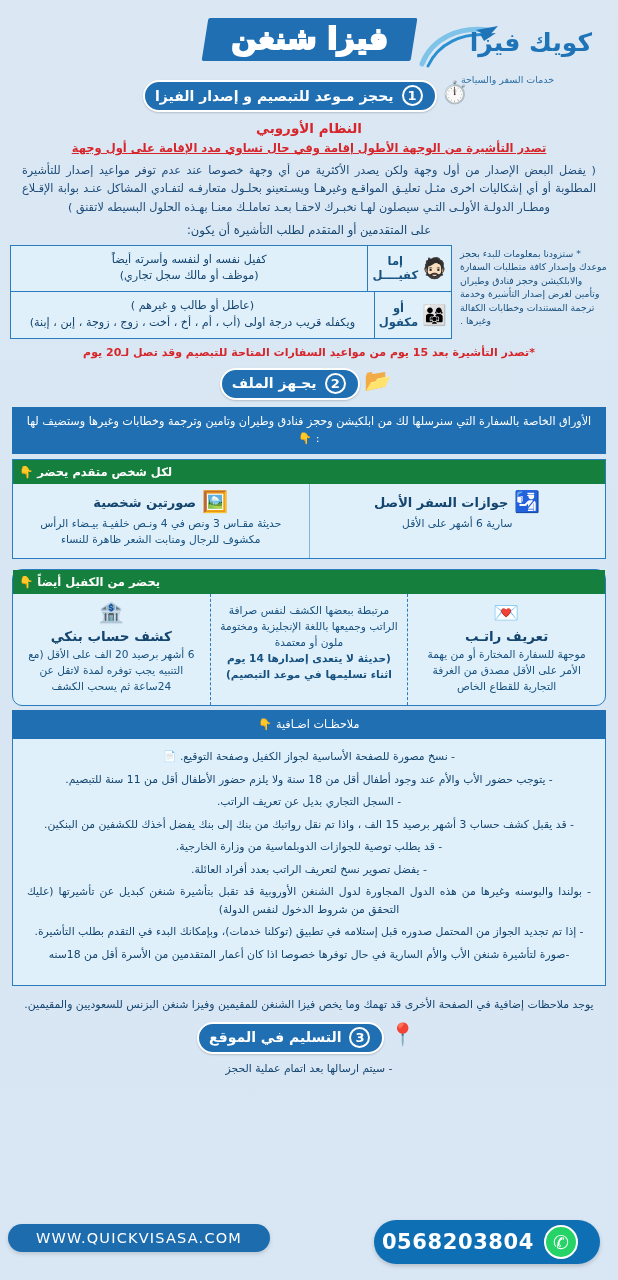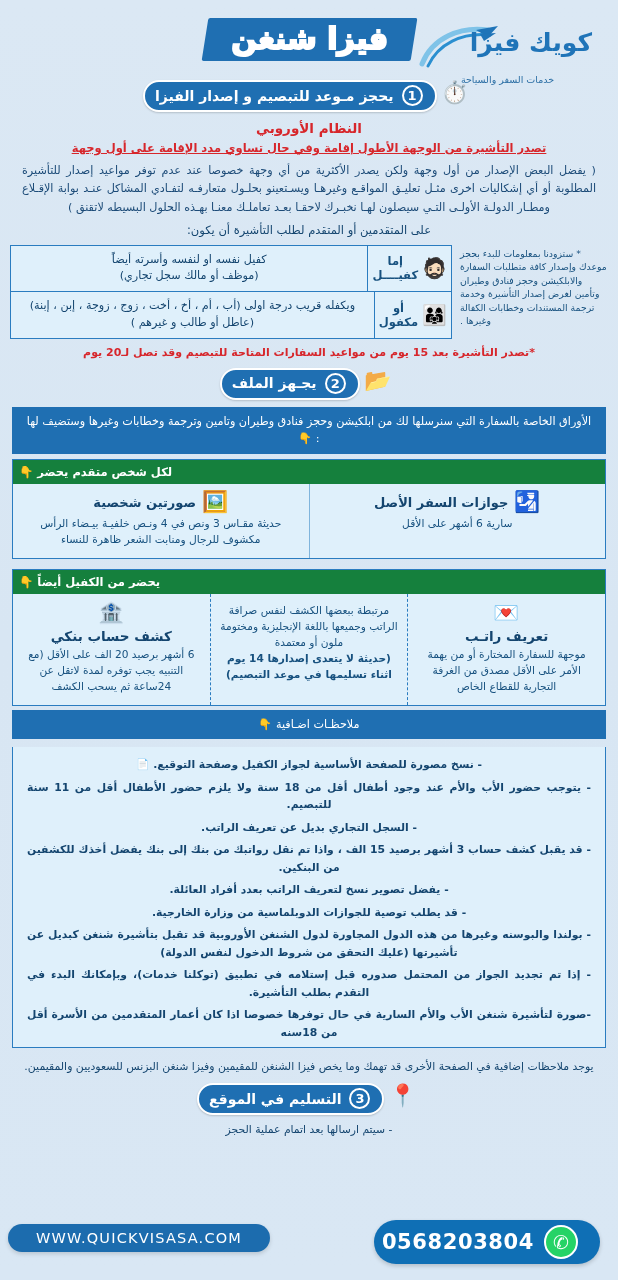--- a/index.html
+++ b/index.html
@@ -118,22 +118,22 @@
   .c3 { flex: 1; padding: 8px 8px 10px 8px; text-align: center; }
   .c3 + .c3 { border-right: 1.6px dashed #2a7cc0; }
   .c3-icon { font-size: 21px; line-height: 1.1; }
   .c3-title { font-size: 13.5px; font-weight: 700; color: #14456f; margin-top: 3px; }
   .c3-body { font-size: 10.6px; color: #17517f; line-height: 1.5; margin-top: 3px; }
   .c3-red { color: #d7262b; font-weight: 700; }
   .c3-mid-body { font-size: 10.6px; color: #17517f; line-height: 1.52; }
 
   
   .notes-box {
-    margin: 8px 12px; border: 1.6px solid #2a7cc0; border-top: none;
-    background: #dff0fb; padding: 9px 14px 6px 14px; font-weight: bold;
+    margin: 0 12px; border: 1.6px solid #2a7cc0; border-top: none;
+    background: #dff0fb; padding: 9px 14px 22px 14px;
   }
   .note-line {
     font-size: 10.8px; color: #14456f; line-height: 1.62; margin-bottom: 5px;
     text-align: justify; text-align-last: center;
   }
   .note-line:last-child { margin-bottom: 0; }
 
   
   .closing {
     margin: 10px 18px 0 18px; font-size: 10.9px; color: #14456f;
@@ -222,22 +222,22 @@
           <div>(موظف أو مالك سجل تجاري)</div>
         </div>
       </div>
 
       <div class="tbl-row">
         <div class="tbl-label">
           <span class="tbl-emoji">👨‍👩‍👧</span>
           <span class="tbl-label-txt">أو مكفول</span>
         </div>
         <div class="tbl-cell">
+          <div>(عاطل أو طالب و غيرهم )</div>
           <div>ويكفله قريب درجة اولى (أب ، أم ، أخ ، أخت ، زوج ، زوجة ، إبن ، إبنة)</div>
-          <div>(عاطل أو طالب و غيرهم )</div>
         </div>
       </div>
 
     </div>
   </div>
 
   <div class="red-note">*تصدر التأشيرة بعد 15 يوم من مواعيد السفارات المتاحة للتبصيم وقد تصل لـ20 يوم</div>
 
   <div class="sec2-head">
     <span class="step-icon">📂</span>
@@ -262,21 +262,21 @@
       <div class="col">
         <div class="col-title-row">
           <span class="col-icon">🖼️</span>
           <span class="col-title">صورتين شخصية</span>
         </div>
         <div class="col-body">حديثة مقـاس 3 ونص في 4 ونـص خلفيـة بيـضاء الرأس مكشوف للرجال ومنابت الشعر ظاهرة للنساء</div>
       </div>
     </div>
   </div>
 
-  <div class="panel" style="margin-top:10px;">
+  <div class="panel" style="margin-top:10px;border-radius:10px;">
     <div class="panel-head">يحضر من الكفيل أيضاً 👇</div>
     <div class="three-col">
 
       <div class="c3">
         <div class="c3-icon">💌</div>
         <div class="c3-title">تعريف راتـب</div>
         <div class="c3-body">موجهة للسفارة المختارة أو من يهمة الأمر على الأقل مصدق من الغرفة التجارية للقطاع الخاص</div>
       </div>
 
       <div class="c3">
@@ -292,22 +292,22 @@
 
     </div>
   </div>
 
   <div class="blue-bar" style="margin-top:4px;">ملاحظـات اضـافية 👇</div>
   <div class="notes-box">
     <div class="note-line">- نسخ مصورة للصفحة الأساسية لجواز الكفيل وصفحة التوقيع. 📄</div>
     <div class="note-line">- يتوجب حضور الأب والأم عند وجود أطفال أقل من 18 سنة ولا يلزم حضور الأطفال أقل من 11 سنة للتبصيم.</div>
     <div class="note-line">- السجل التجاري بديل عن تعريف الراتب.</div>
     <div class="note-line">- قد يقبل كشف حساب 3 أشهر برصيد 15 الف ، واذا تم نقل رواتبك من بنك إلى بنك يفضل أخذك للكشفين من البنكين.</div>
+    <div class="note-line">- قد يطلب توصية للجوازات الدوبلماسية من وزارة الخارجية.</div>
     <div class="note-line">- يفضل تصوير نسخ لتعريف الراتب بعدد أفراد العائلة.</div>
-    <div class="note-line">- قد يطلب توصية للجوازات الدوبلماسية من وزارة الخارجية.</div>
     <div class="note-line">- بولندا والبوسنه وغيرها من هذه الدول المجاورة لدول الشنغن الأوروبية قد تقبل بتأشيرة شنغن كبديل عن تأشيرتها (عليك التحقق من شروط الدخول لنفس الدولة)</div>
     <div class="note-line">- إذا تم تجديد الجواز من المحتمل صدوره قبل إستلامه في تطبيق (توكلنا خدمات)، وبإمكانك البدء في التقدم بطلب التأشيرة.</div>
     <div class="note-line">-صورة لتأشيرة شنغن الأب والأم السارية في حال توفرها خصوصا اذا كان أعمار المتقدمين من الأسرة أقل من 18سنه</div>
   </div>
 
   <div class="closing">يوجد ملاحظات إضافية في الصفحة الأخرى قد تهمك وما يخص فيزا الشنغن للمقيمين وفيزا شنغن البزنس للسعوديين والمقيمين.</div>
 
   <div class="step3-row">
     <span class="step3-icon">📍</span>
     <span class="step-pill">

